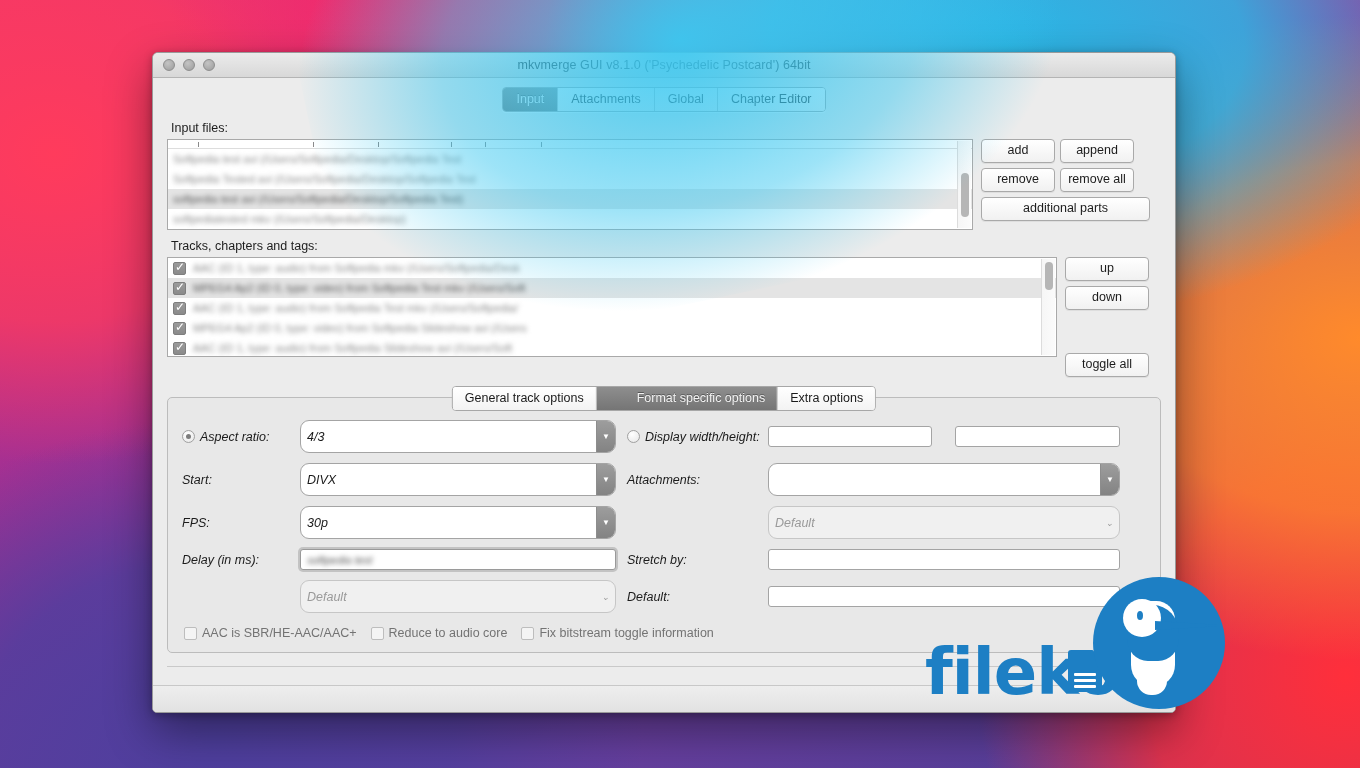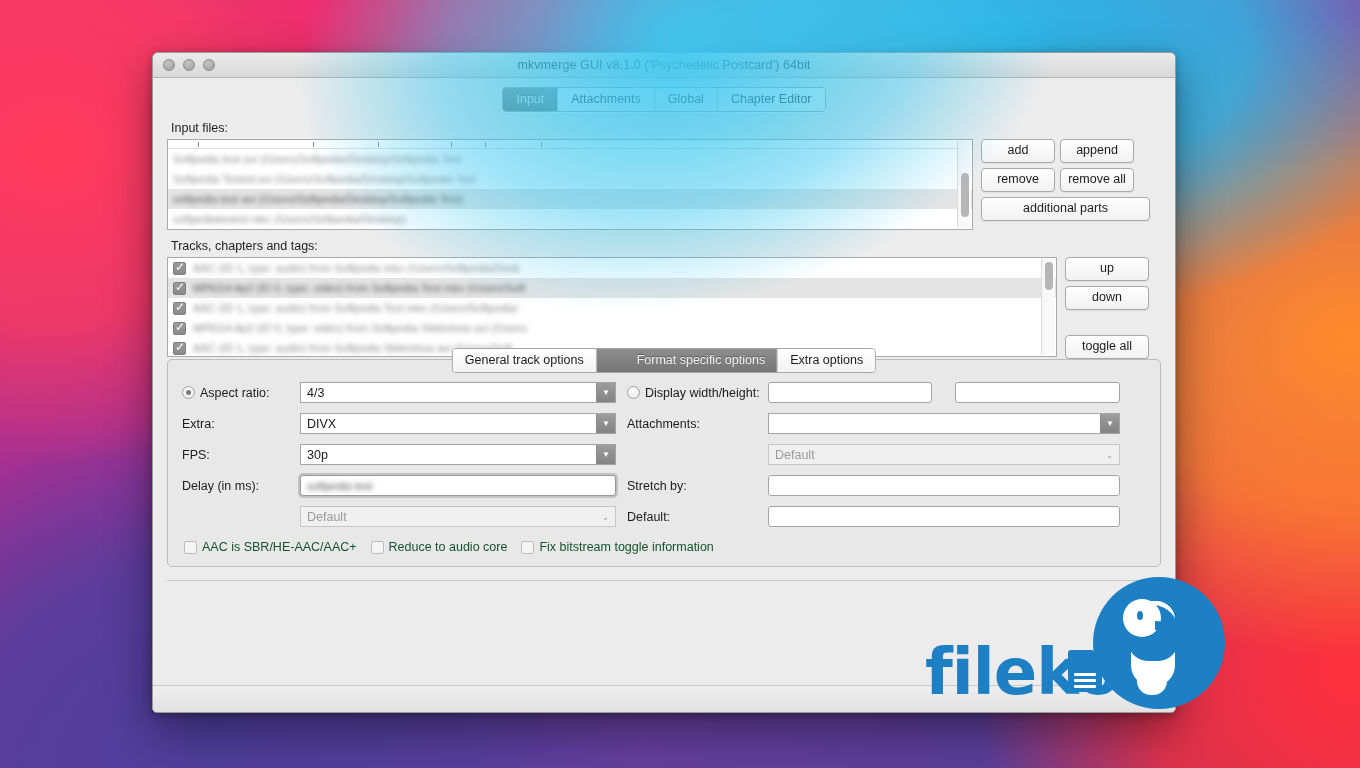--- a/index.html
+++ b/index.html
@@ -145,21 +145,21 @@
     text-align:center;
     cursor: default;
     box-shadow: 0 1px 0 rgba(0,0,0,0.06);
     line-height: 15px;
   }
   .btn.w80 { width: 74px; }
   .btn.wide { width: 169px; }
   .btn.wtrack { width: 84px; }
 
   
-  .optwrap { position:relative; }
+  .optwrap { position:relative; margin-top: 20px; }
   .opttabs {
     position:absolute; top:-11px; left:50%; transform: translateX(-50%);
     display:flex; border:1px solid #a7a7a7; border-radius:4px; overflow:hidden;
     background:#fff; z-index: 3;
   }
   .opttab {
     padding: 3px 12px 4px;
     font-size: 12.5px;
     background: linear-gradient(#ffffff,#f3f3f3);
     border-right: 1px solid #bdbdbd;
@@ -170,38 +170,38 @@
     background: linear-gradient(#8e8e8e,#757575);
     color:#f2f2f2; text-shadow: 0 -1px 0 rgba(0,0,0,0.35); padding-left: 40px;
   }
   .optbox {
     border: 1px solid #bcbcbc;
     border-radius: 5px;
     background: #e8e8e8;
     padding: 22px 14px 12px;
   }
 
-  .formgrid { display:grid; grid-template-columns: 118px 318px 150px 1fr; row-gap: 10px; column-gap: 0; align-items:center; }
+  .formgrid { display:grid; grid-template-columns: 118px 318px 150px 1fr; row-gap: 10px; column-gap: 0; align-items:center;font-style:italic; }
   .lbl { font-size:12.5px; color:#1c1c1c; }
 
   .radio-lbl { display:flex; align-items:center; gap:5px; font-size:12.5px; }
   .radio {
     width:13px; height:13px; border-radius:50%;
     background: radial-gradient(circle at 38% 30%, #ffffff, #e6e6e6);
     border:1px solid #a0a0a0; position:relative; flex:none;
   }
   .radio.on::after {
     content:""; position:absolute; left:3px; top:3px; width:5px; height:5px;
     border-radius:50%; background:#7c7c7c;
   }
 
   .combo {
-    height: 21px;
+    height: 33px;
     border: 1px solid #a4a4a4;
-    border-radius: 0;
+    border-radius: 9px;
     background: #fff;
     display:flex; align-items:center;
     position: relative;
     font-size: 12.5px;
     padding-left: 6px;
     overflow:hidden;
   }
   .combo .arrowbtn {
     position:absolute; right:0; top:0; bottom:0; width:19px;
     background: linear-gradient(#9d9d9d, #838383);
@@ -222,21 +222,21 @@
     padding-left:6px;
     display:flex; align-items:center;
     overflow:hidden;
   }
   .tf.focus {
     border: 1px solid #9a9a9a;
     box-shadow: 0 0 0 2px rgba(150,150,150,0.45);
   }
 
   .checkrow { display:flex; gap:14px; align-items:center; margin-top: 13px; padding-left:2px; }
-  .chk-lbl { display:flex; align-items:center; gap:5px; font-size:12.5px; color:#14532d; }
+  .chk-lbl { display:flex; align-items:center; gap:5px; font-size:12.5px; color:#737373; }
   .chk {
     width:13px; height:13px; border:1px solid #bdbdbd; border-radius:2px;
     background:#f4f4f4; flex:none;
   }
   .chk.on {
     background: linear-gradient(#9b9b9b,#8a8a8a);
     border-color:#7e7e7e;
     position:relative;
   }
   .chk.on::after {
@@ -414,21 +414,21 @@
             <span class="blurtext" style="margin-left:7px">AAC (ID 1, type: audio) from Softpedia Slideshow avi (/Users/Soft</span>
           </div>
           <div class="vscroll">
             <div class="vthumb" style="top:3px;height:28px;"></div>
           </div>
         </div>
 
         <div class="btncol">
           <div class="btn wtrack">up</div>
           <div class="btn wtrack">down</div>
-          <div class="btn wtrack" style="margin-top:20px">toggle all</div>
+          <div class="btn wtrack" style="margin-top:38px">toggle all</div>
         </div>
       </div>
 
       <div class="optwrap">
         <div class="opttabs">
           <div class="opttab">General track options</div>
           <div class="opttab active">Format specific options</div>
           <div class="opttab">Extra options</div>
         </div>
 
@@ -449,21 +449,21 @@
             </div>
             <div style="display:flex;gap:23px">
               <div class="tf" style="width:164px">
                 <span></span>
               </div>
               <div class="tf" style="width:165px">
                 <span></span>
               </div>
             </div>
 
-            <div class="lbl">Extra:</div>
+            <div class="lbl">Start:</div>
             <div class="combo" style="width:316px">
               <span>DIVX</span>
               <span class="arrowbtn">▼</span>
             </div>
             <div class="lbl" style="padding-left:9px">Attachments:</div>
             <div class="combo" style="width:352px">
               <span></span>
               <span class="arrowbtn">▼</span>
             </div>
 

